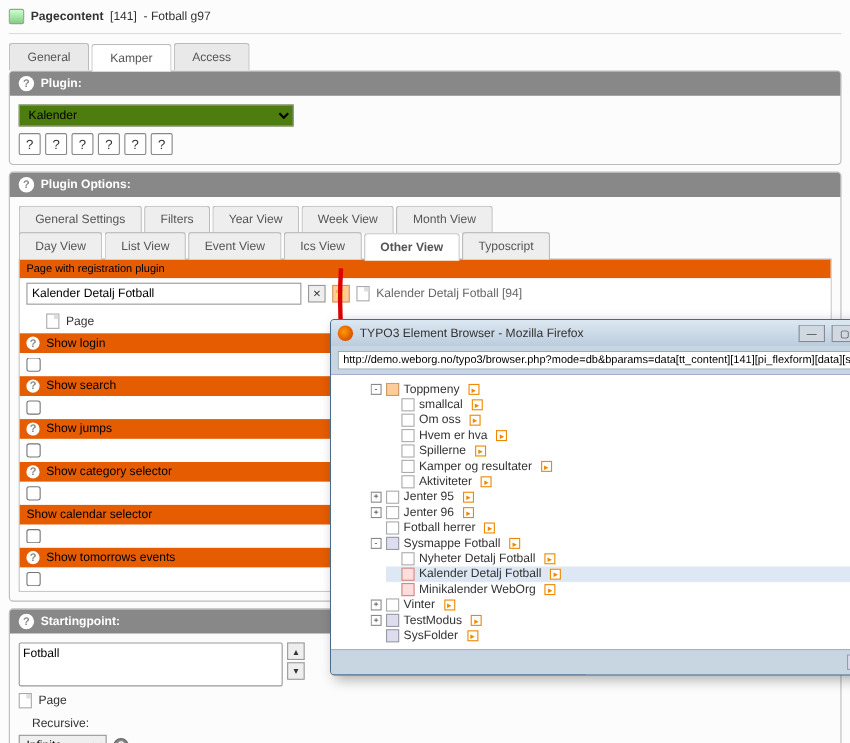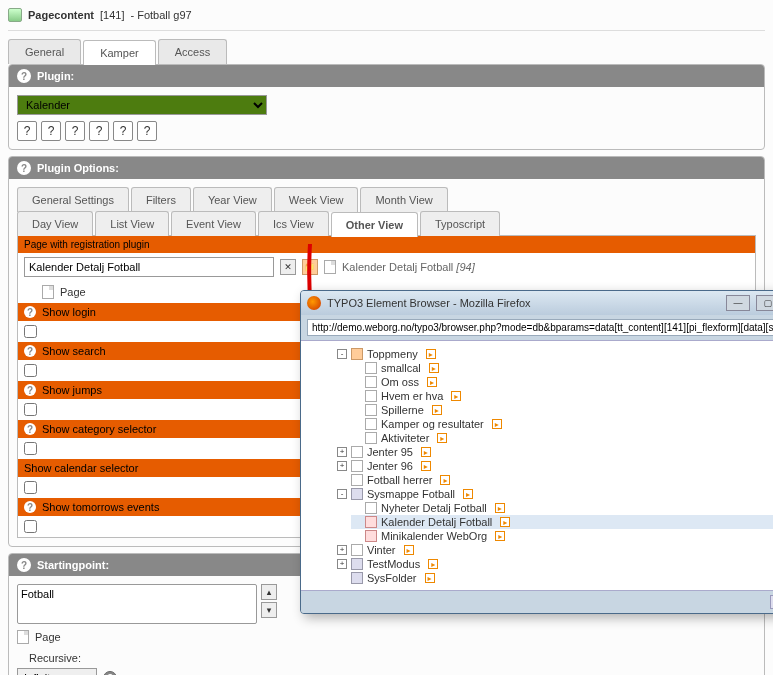--- a/index.html
+++ b/index.html
@@ -26,21 +26,21 @@
 .subtab { padding: 6px 14px; border: 1px solid #bbb; border-bottom: none; background: #eee; color: #555; border-radius: 3px 3px 0 0; cursor: pointer; }
 .subtab.active { background: #fff; position: relative; top: 1px; font-weight: bold; }
 .subtab-row2 { margin-top: -1px; }
 
 .section-bar { background: #e65c00; color: #000; padding: 3px 6px; font-size: 10px; display: flex; align-items: center; gap: 6px; }
 .section-content { background: #fff; padding: 4px 6px; display: flex; align-items: center; gap: 6px; }
 
 .text-input { flex: 1; padding: 3px 4px; border: 1px solid #999; background: #fff; max-width: 250px; }
 .mini-btn { width: 16px; height: 16px; border: 1px solid #999; background: #eee; display: inline-flex; align-items: center; justify-content: center; font-size: 9px; cursor: pointer; }
 .page-ref { color: #666; }
-.page-ref .it { font-style: italic; }
+.page-ref .it { }
 .page-icon { width: 12px; height: 14px; border: 1px solid #aaa; background: #fff; display: inline-block; position: relative; }
 .page-icon::before { content: ''; position: absolute; top: 0; right: 0; width: 4px; height: 4px; background: #ddd; }
 
 .chk { width: 13px; height: 13px; }
 
 .startpoint-box { width: 240px; height: 40px; border: 1px solid #999; background: #fff; padding: 3px; resize: none; }
 .page-line { display: flex; align-items: center; gap: 6px; margin-top: 6px; }
 .recursive-label { margin-top: 8px; margin-bottom: 4px; padding-left: 12px; }
 .recursive-row { display: flex; align-items: center; gap: 6px; }
 .recursive-select { width: 80px; padding: 2px; border: 1px solid #999; }

